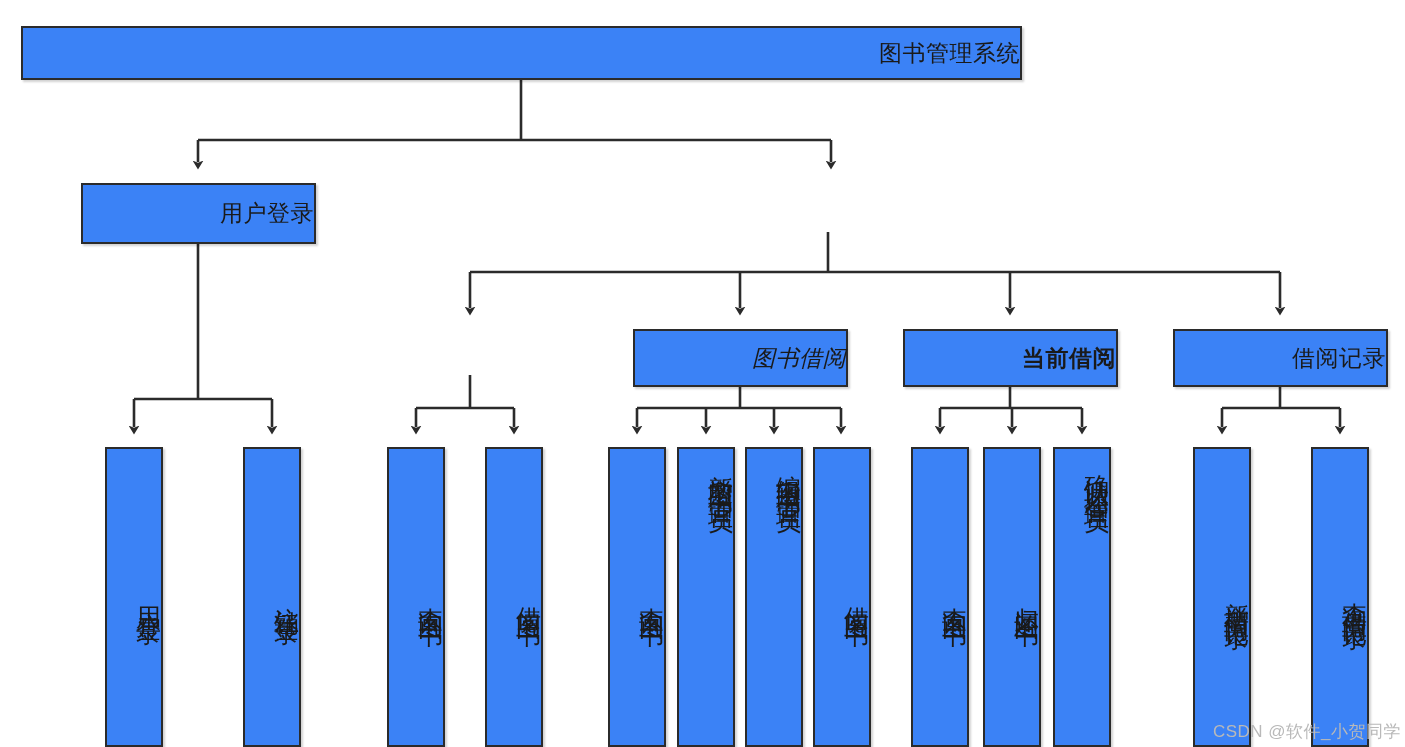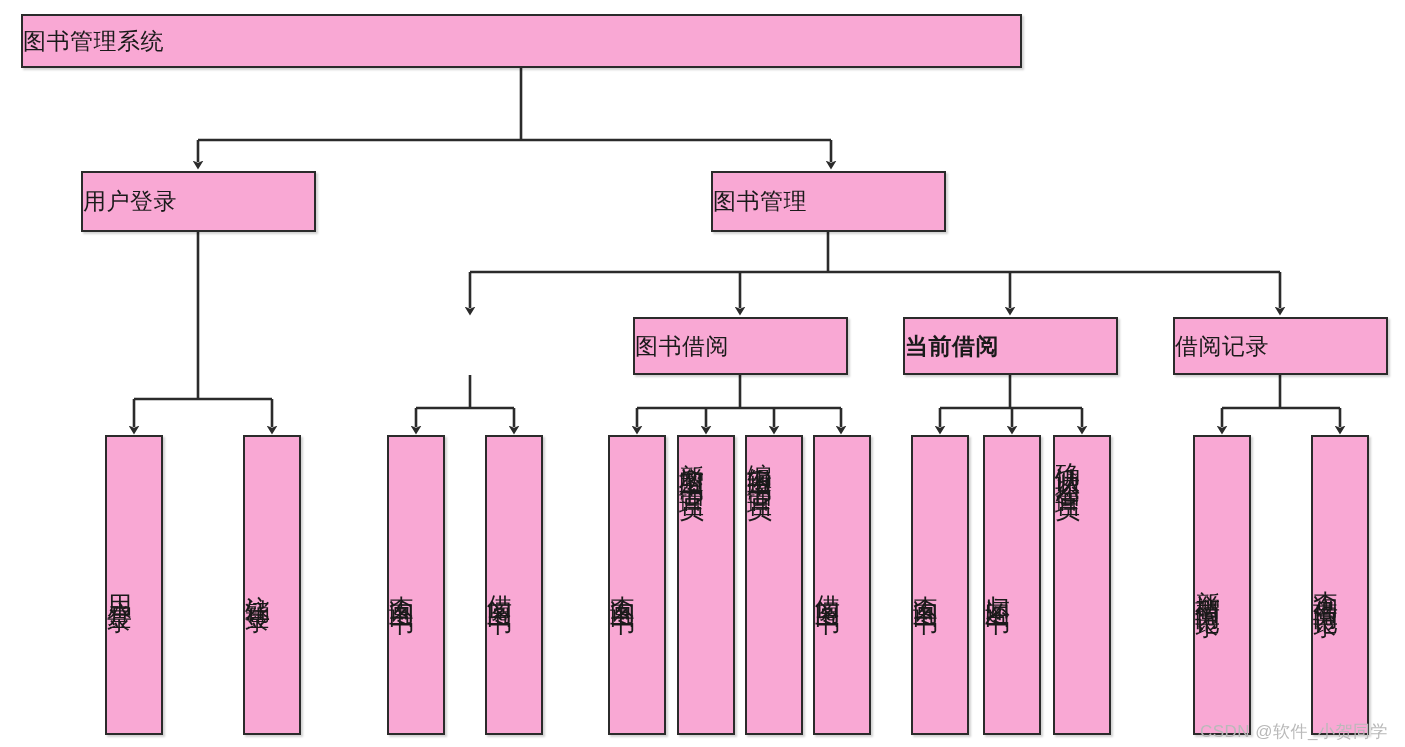--- a/index.html
+++ b/index.html
@@ -14,25 +14,26 @@
     position: relative;
     width: 1405px;
     height: 747px;
     background: #ffffff;
     overflow: hidden;
   }
   .node {
     position: absolute;
     box-sizing: border-box;
     border: 2.5px solid #2b2b2b;
-    background: #f9a8d4;
+    background: #3b82f6;
     display: flex;
     align-items: center;
-    justify-content: flex-start;
+    justify-content: flex-end;
     box-shadow: 2px 2px 2px rgba(0,0,0,0.18);
+    margin-top: 12px;
   }
   .node .label {
     color: #1a1a1a;
     line-height: 1.16;
     text-align: center;
     white-space: nowrap;
   }
   .node.horiz .label {
     font-size: 23px;
     letter-spacing: 0.5px;
@@ -55,21 +56,21 @@
   svg.links {
     position: absolute;
     left: 0;
     top: 0;
     width: 1405px;
     height: 747px;
     pointer-events: none;
   }
   .watermark {
     position: absolute;
-    right: 17px;
+    right: 4px;
     bottom: 4px;
     font-size: 17px;
     color: #b9b9b9;
     letter-spacing: 0.5px;
     white-space: nowrap;
     margin-top: 25px;
   }
 </style>
 </head>
 <body>
@@ -126,25 +127,22 @@
     </g>
   </svg>
 
   <div class="node horiz" id="node-root" style="left: 21px; top: 14px; width: 1001px; height: 54px;">
     <span class="label">图书管理系统</span>
   </div>
 
   <div class="node horiz" id="node-l2-0" style="left: 81px; top: 171px; width: 235px; height: 61px;">
     <span class="label">用户登录</span>
   </div>
-  <div class="node horiz" id="node-l2-1" style="left: 711px; top: 171px; width: 235px; height: 61px;">
-    <span class="label">图书管理</span>
-  </div>
 
-  <div class="node horiz" id="node-l3-1" style="left: 633px; top: 317px; width: 215px; height: 58px;">
+  <div class="node horiz" id="node-l3-1" style="left: 633px; top: 317px; width: 215px; height: 58px; font-style: italic;">
     <span class="label">图书借阅</span>
   </div>
   <div class="node horiz" id="node-l3-2" style="left: 903px; top: 317px; width: 215px; height: 58px; font-weight: bold;">
     <span class="label">当前借阅</span>
   </div>
   <div class="node horiz" id="node-l3-3" style="left: 1173px; top: 317px; width: 215px; height: 58px;">
     <span class="label">借阅记录</span>
   </div>
 
   <div class="node vert centered" id="node-leaf-0" style="left: 105px; top: 435px; width: 58px; height: 300px;">

